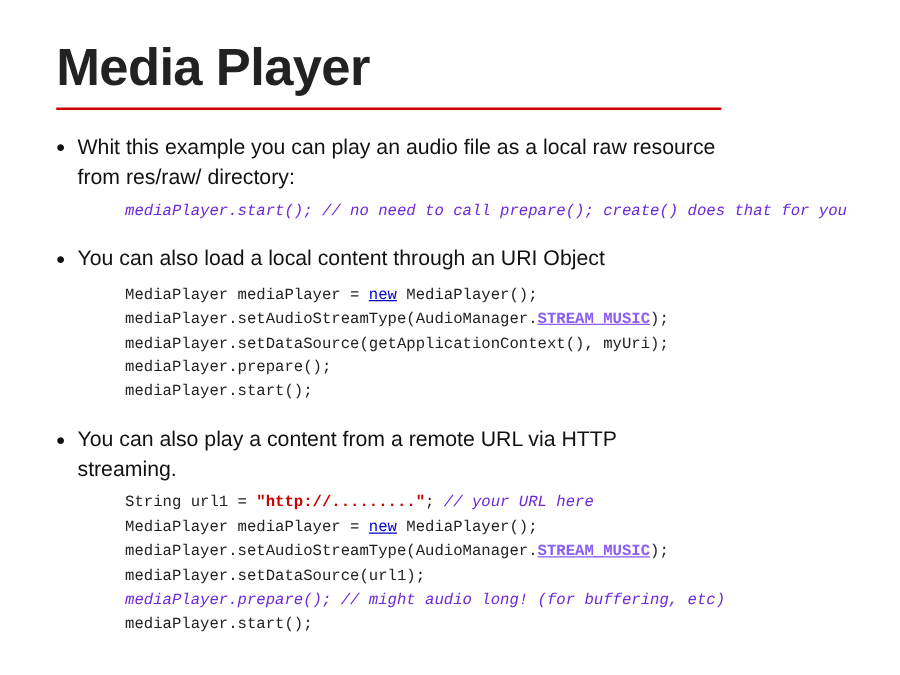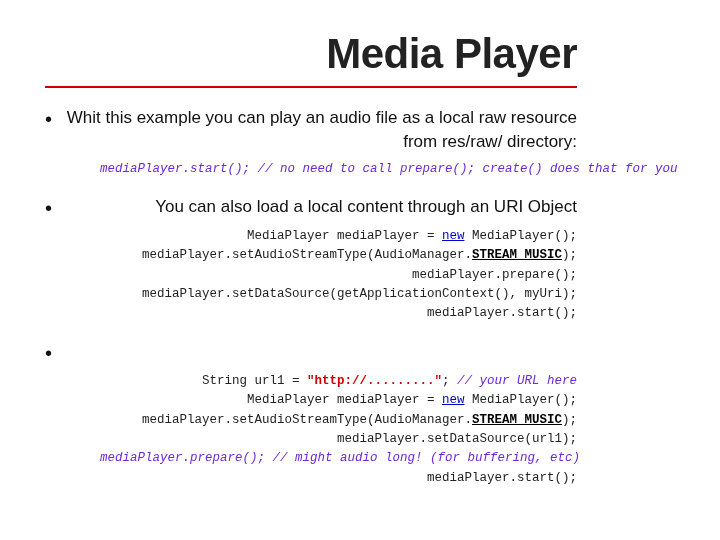--- a/index.html
+++ b/index.html
@@ -15,21 +15,20 @@
       font-family: Arial, sans-serif;
       overflow: hidden;
     }
 
     .page {
       width: 622px;
       height: 540px;
       padding: 30px 45px 30px 45px;
       display: flex;
       flex-direction: column;
-      text-align: right;
     }
 
     .title {
       font-size: 42px;
       font-weight: bold;
       color: #222222;
       margin-bottom: 8px;
       letter-spacing: -0.5px;
     }
 
@@ -86,21 +85,21 @@
       white-space: pre;
     }
 
     .kw-new {
       color: #0000cc;
       font-weight: normal;
       text-decoration: underline;
     }
 
     .kw-stream {
-      color: #000000;
+      color: #8b5cf6;
       font-weight: bold;
       text-decoration: underline;
     }
 
     .kw-string {
       color: #cc0000;
       font-weight: bold;
     }
 
     .comment {
@@ -128,29 +127,30 @@
     </div>
 
     <div class="bullet-section">
       <div class="bullet-text">
         <span class="bullet-dot">•</span>
         <span class="bullet-text-content">You can also load a local content through an URI Object</span>
       </div>
       <div class="code-block">
         <span class="code-line">MediaPlayer mediaPlayer = <span class="kw-new">new</span> MediaPlayer();</span>
         <span class="code-line">mediaPlayer.setAudioStreamType(AudioManager.<span class="kw-stream">STREAM_MUSIC</span>);</span>
+        <span class="code-line">mediaPlayer.setDataSource(getApplicationContext(), myUri);</span>
         <span class="code-line">mediaPlayer.prepare();</span>
-        <span class="code-line">mediaPlayer.setDataSource(getApplicationContext(), myUri);</span>
         <span class="code-line">mediaPlayer.start();</span>
       </div>
     </div>
 
     <div class="bullet-section">
       <div class="bullet-text">
         <span class="bullet-dot">•</span>
+        <span class="bullet-text-content">You can also play a content from a remote URL via HTTP streaming.</span>
       </div>
       <div class="code-block">
         <span class="code-line">String url1 = <span class="kw-string">"http://........."</span>; <span class="comment">// your URL here</span></span>
         <span class="code-line">MediaPlayer mediaPlayer = <span class="kw-new">new</span> MediaPlayer();</span>
         <span class="code-line">mediaPlayer.setAudioStreamType(AudioManager.<span class="kw-stream">STREAM_MUSIC</span>);</span>
         <span class="code-line">mediaPlayer.setDataSource(url1);</span>
         <span class="code-line"><span class="comment">mediaPlayer.prepare(); // might audio long! (for buffering, etc)</span></span>
         <span class="code-line">mediaPlayer.start();</span>
       </div>
     </div>

